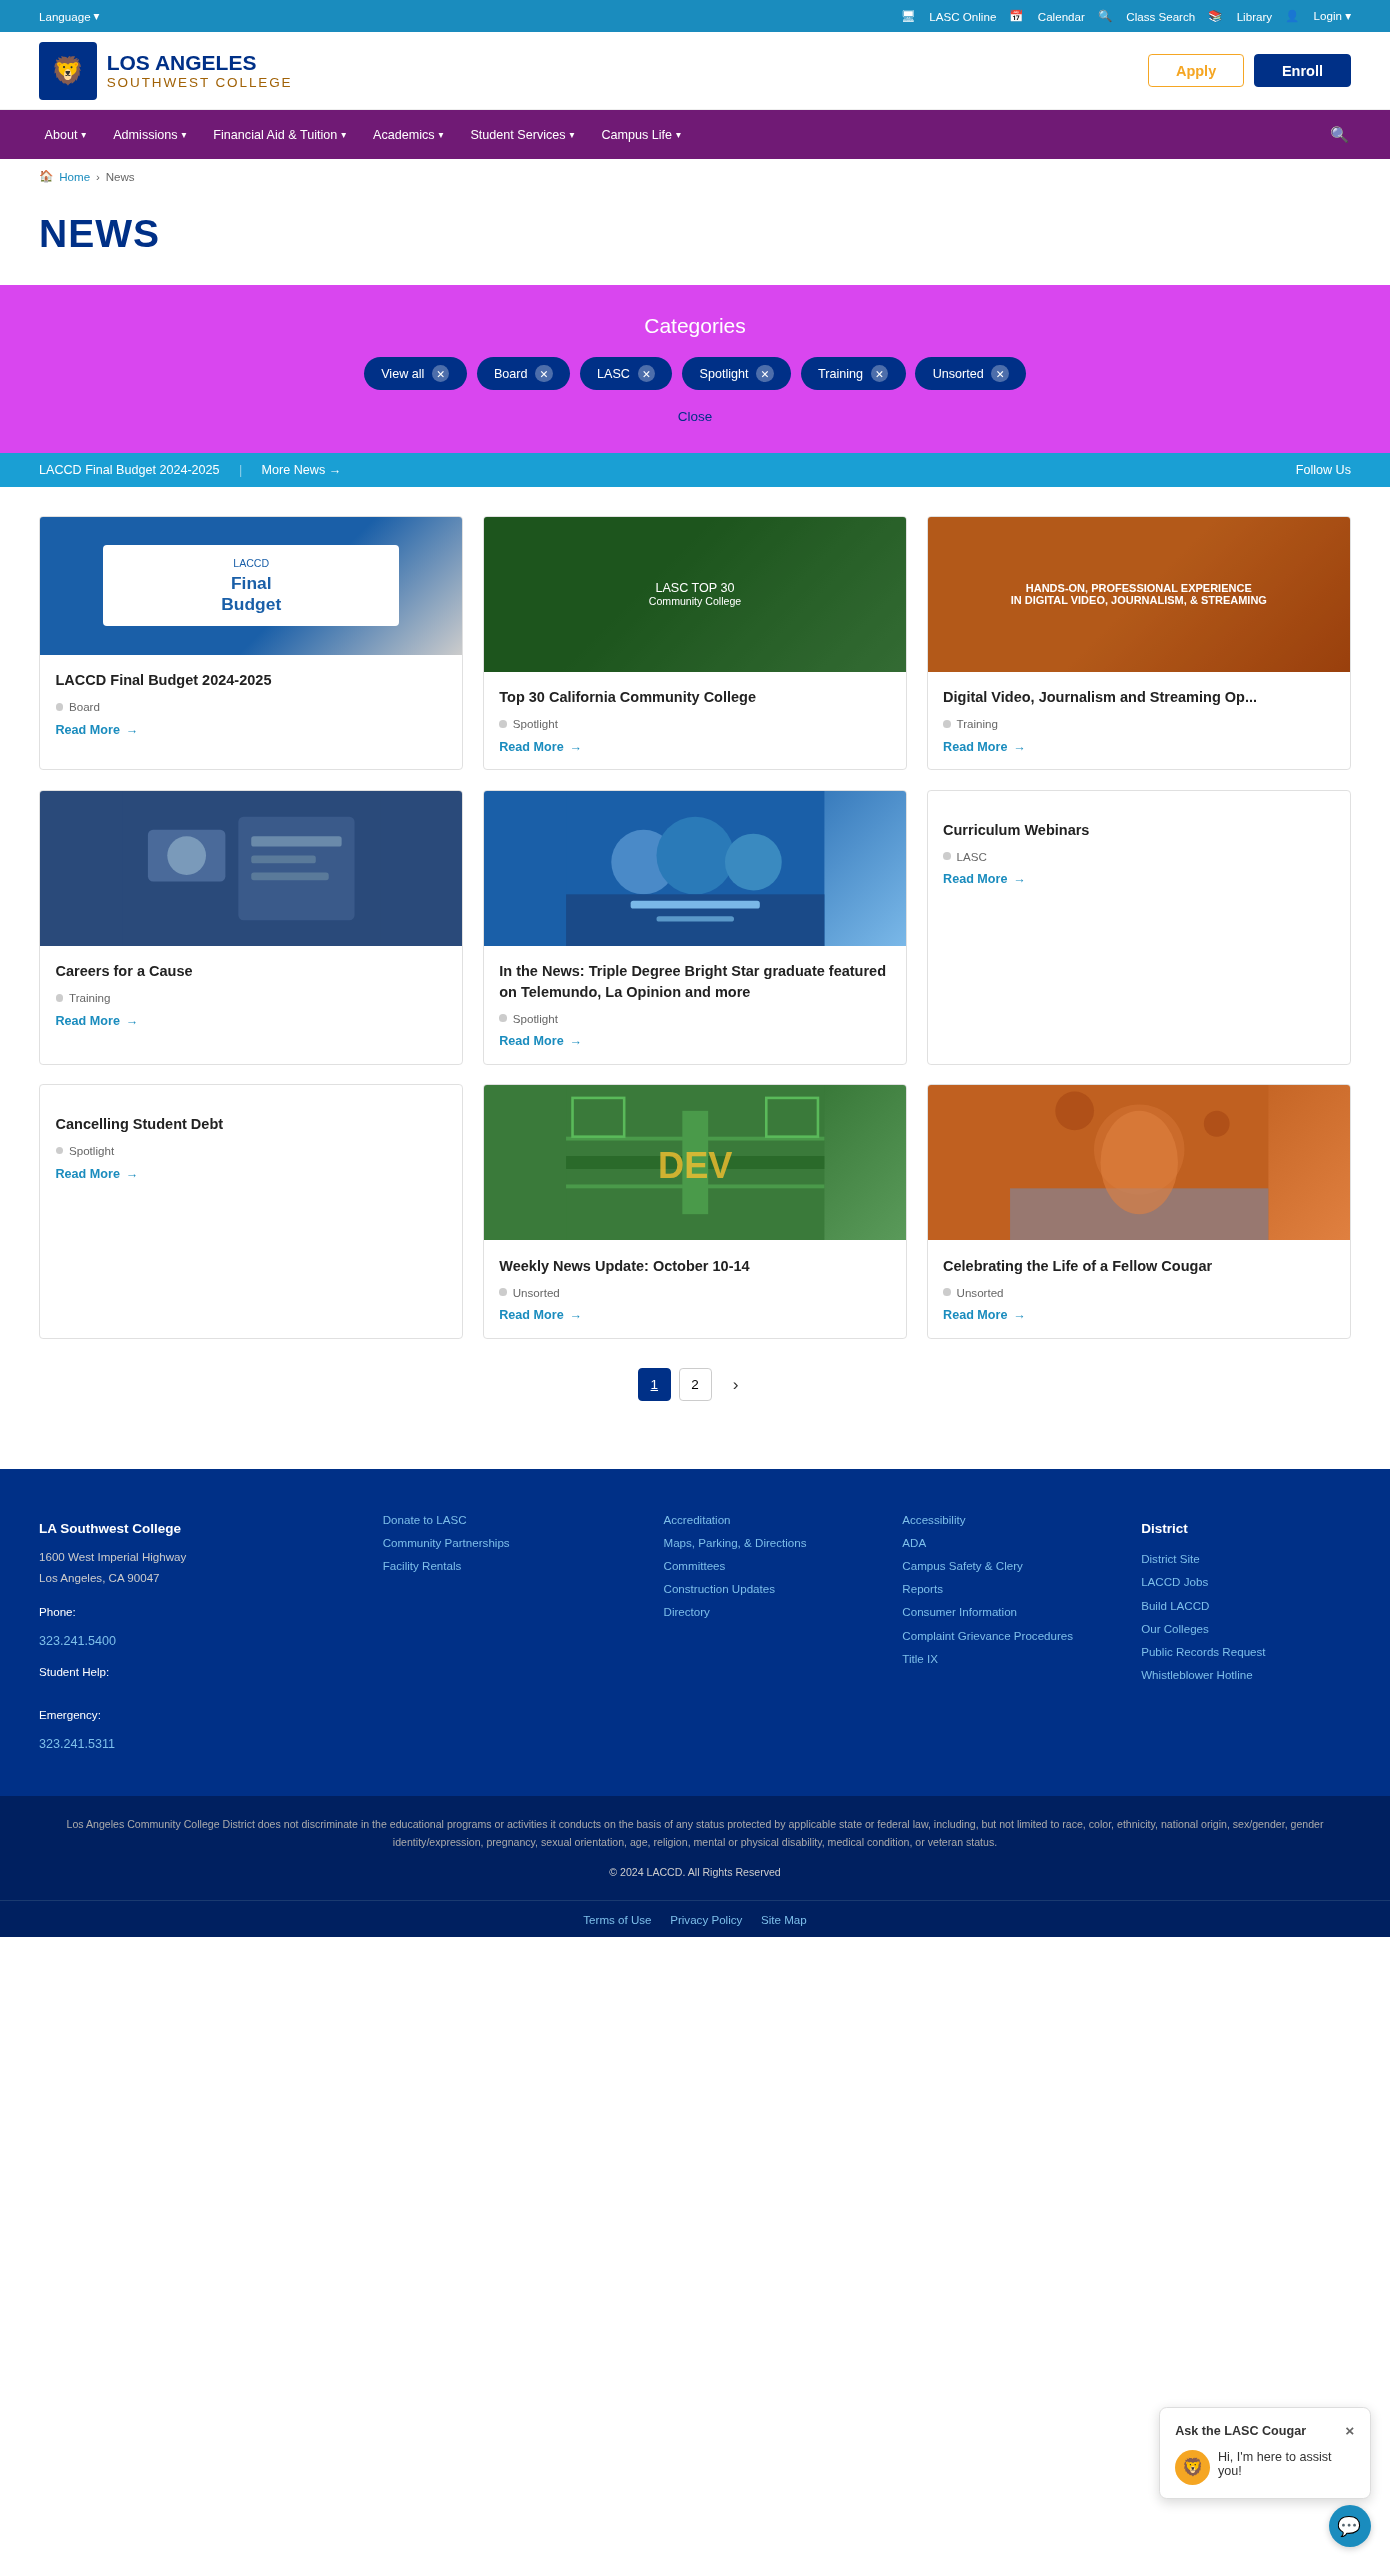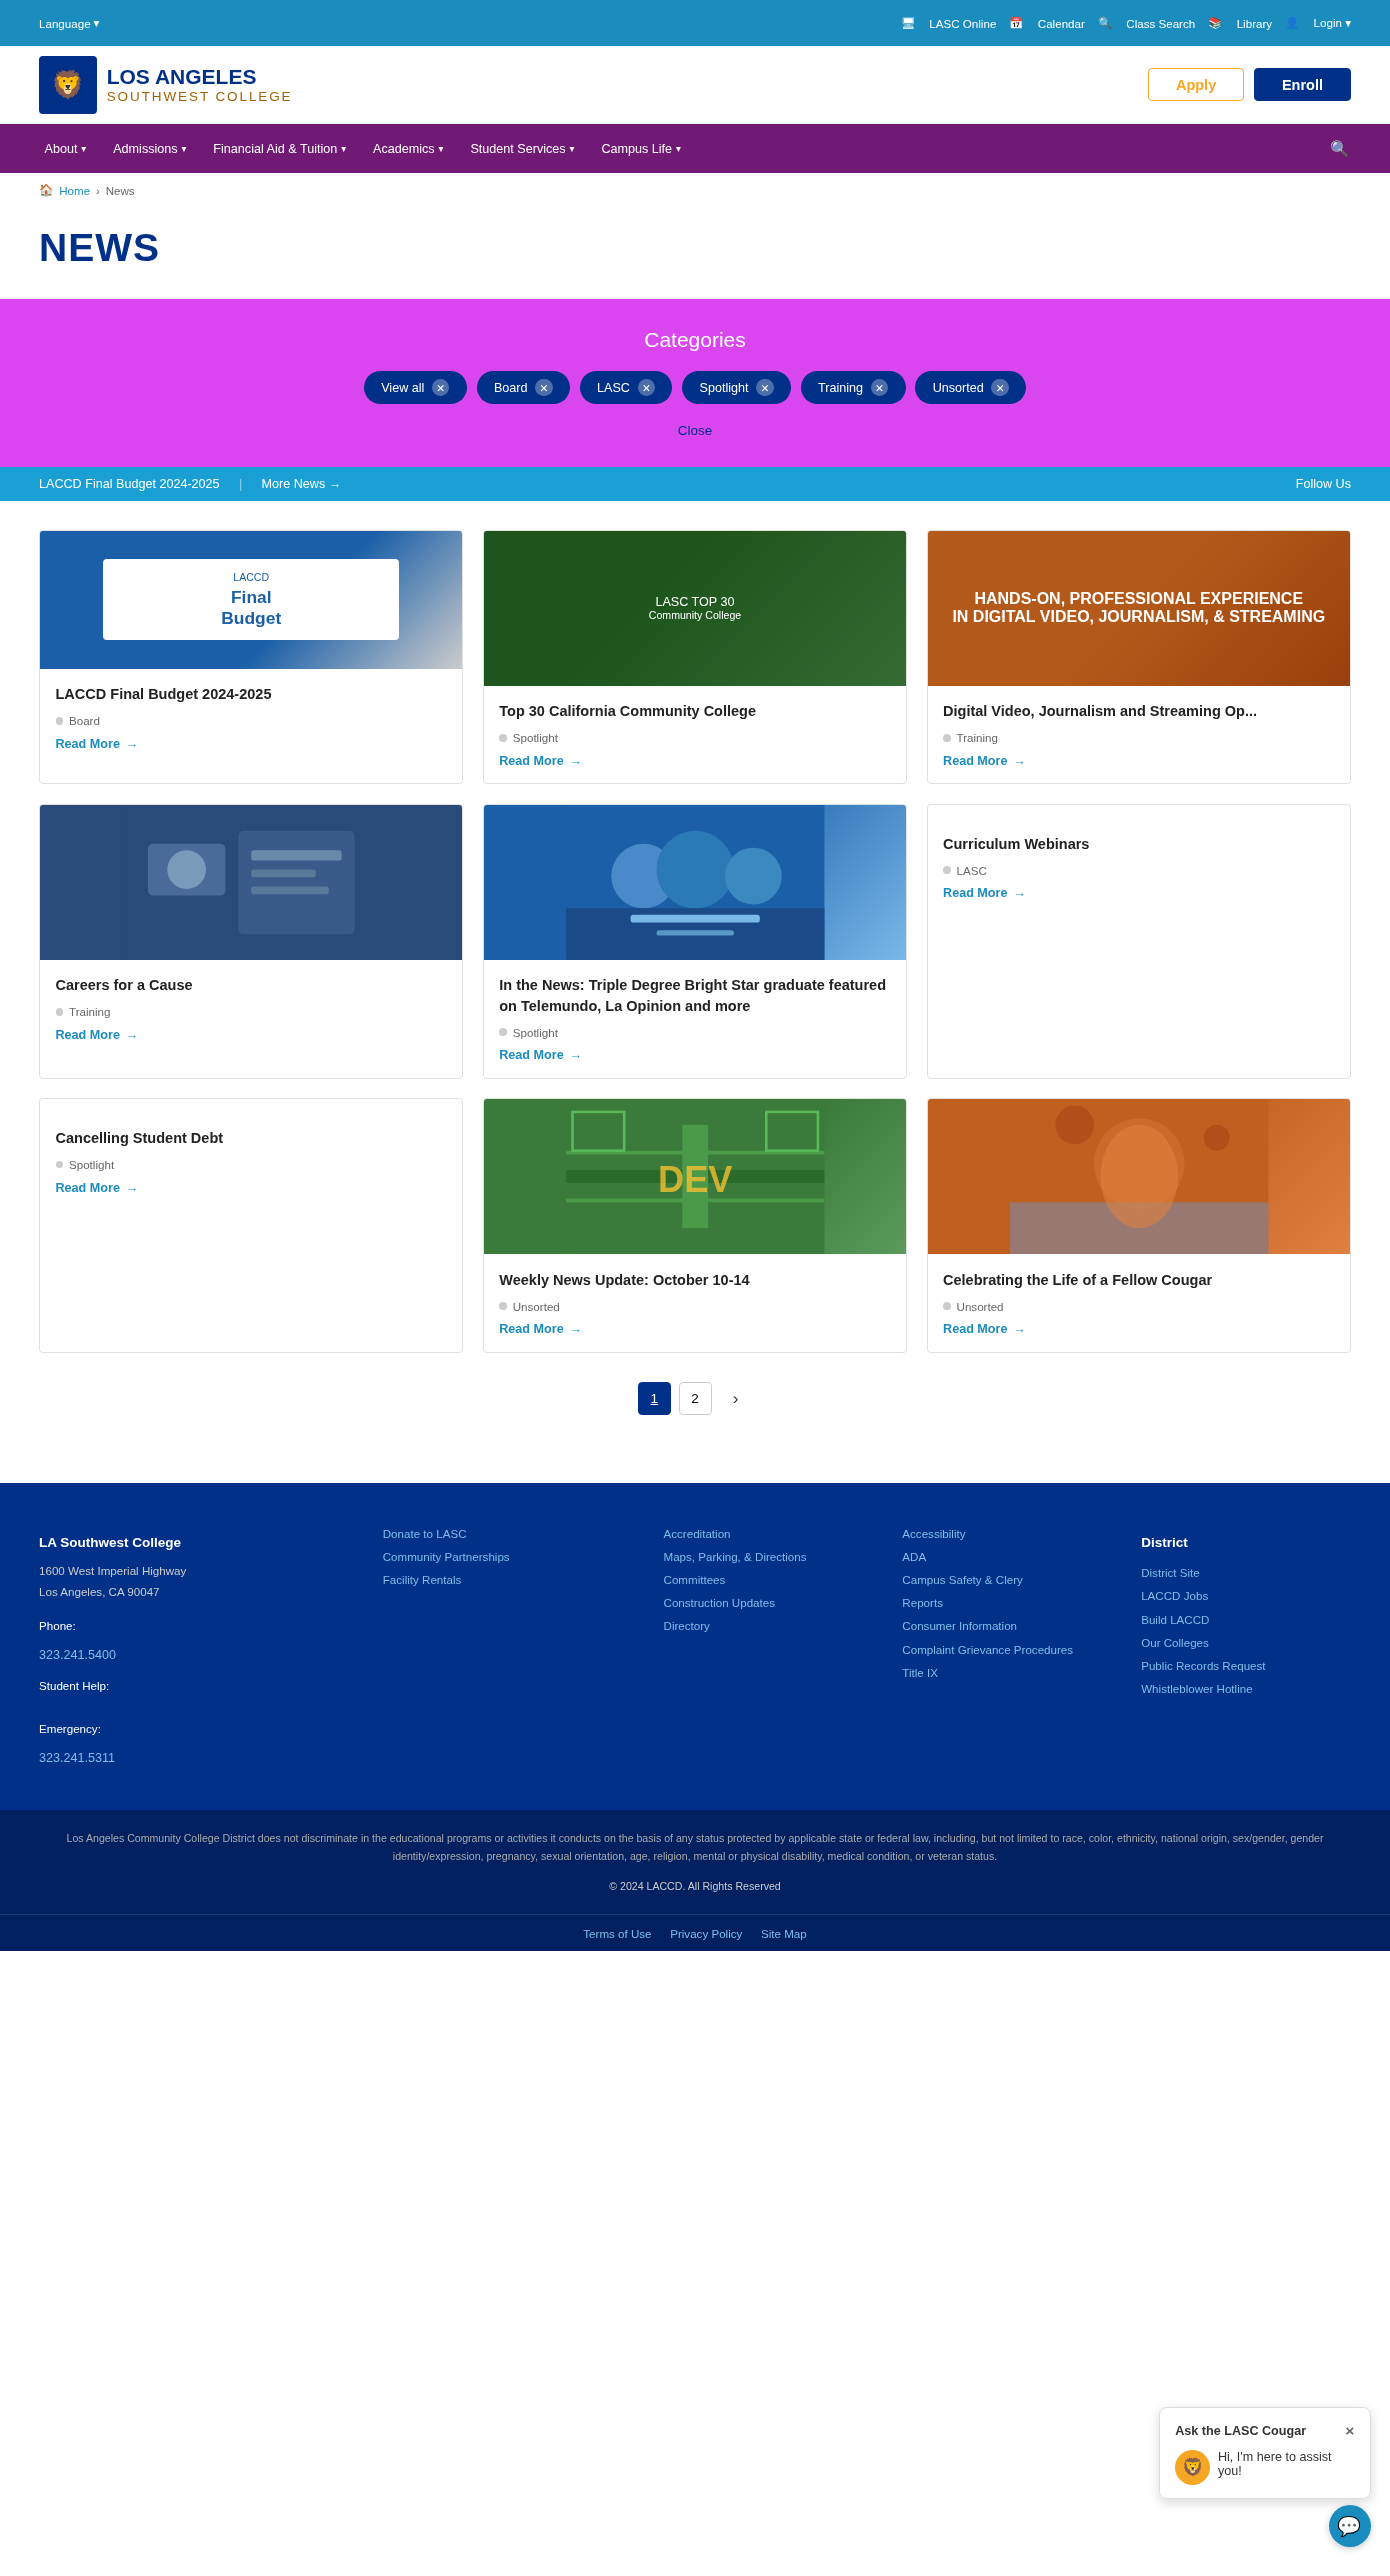--- a/index.html
+++ b/index.html
@@ -3,21 +3,21 @@
   <meta charset="utf-8">
   <style>
     * { box-sizing: border-box; margin: 0; padding: 0; }
     body { font-family: Arial, sans-serif; font-size: 13.5px; color: #333; background: #fff; }
 
     
     .utility-bar {
       background: #1a8cbe;
       color: #fff;
       font-size: 11.6px;
-      padding: 16px 39px;
+      padding: 9px 39px;
       display: flex;
       align-items: center;
       justify-content: space-between;
     }
     .utility-bar-left { display: flex; align-items: center; gap: 5.8px; }
     .utility-bar-right { display: flex; align-items: center; gap: 13.5px; }
     .utility-bar a, .utility-bar span { color: #fff; text-decoration: none; font-size: 11.6px; cursor: pointer; }
     .lang-select { display: flex; align-items: center; gap: 2.9px; cursor: pointer; }
 
     
@@ -505,21 +505,21 @@
         <a href="#" class="read-more">
           <span>Read More</span>
           <span>→</span>
         </a>
       </div>
     </div>
 
     <div class="news-card">
       <div class="news-card-img-placeholder img-digital" style="height:155px; display:flex; align-items:center; justify-content:center; position:relative; overflow:hidden;">
         <div style="position:absolute; inset:0; background:rgba(0,0,0,0.2);"></div>
-        <div style="position:relative; text-align:center; color:#fff; padding:7.7px; font-weight:bold; font-size:16px; text-transform:uppercase;">HANDS-ON, PROFESSIONAL EXPERIENCE<br>IN DIGITAL VIDEO, JOURNALISM, &amp; STREAMING</div>
+        <div style="position:relative; text-align:center; color:#fff; padding:7.7px; font-weight:bold; font-size:11px; text-transform:uppercase;">HANDS-ON, PROFESSIONAL EXPERIENCE<br>IN DIGITAL VIDEO, JOURNALISM, &amp; STREAMING</div>
       </div>
       <div class="news-card-body">
         <div class="news-card-title">Digital Video, Journalism and Streaming Op...</div>
         <div class="news-card-cat">
           <span class="cat-dot"></span>
           <span>Training</span>
         </div>
         <a href="#" class="read-more">
           <span>Read More</span>
           <span>→</span>

